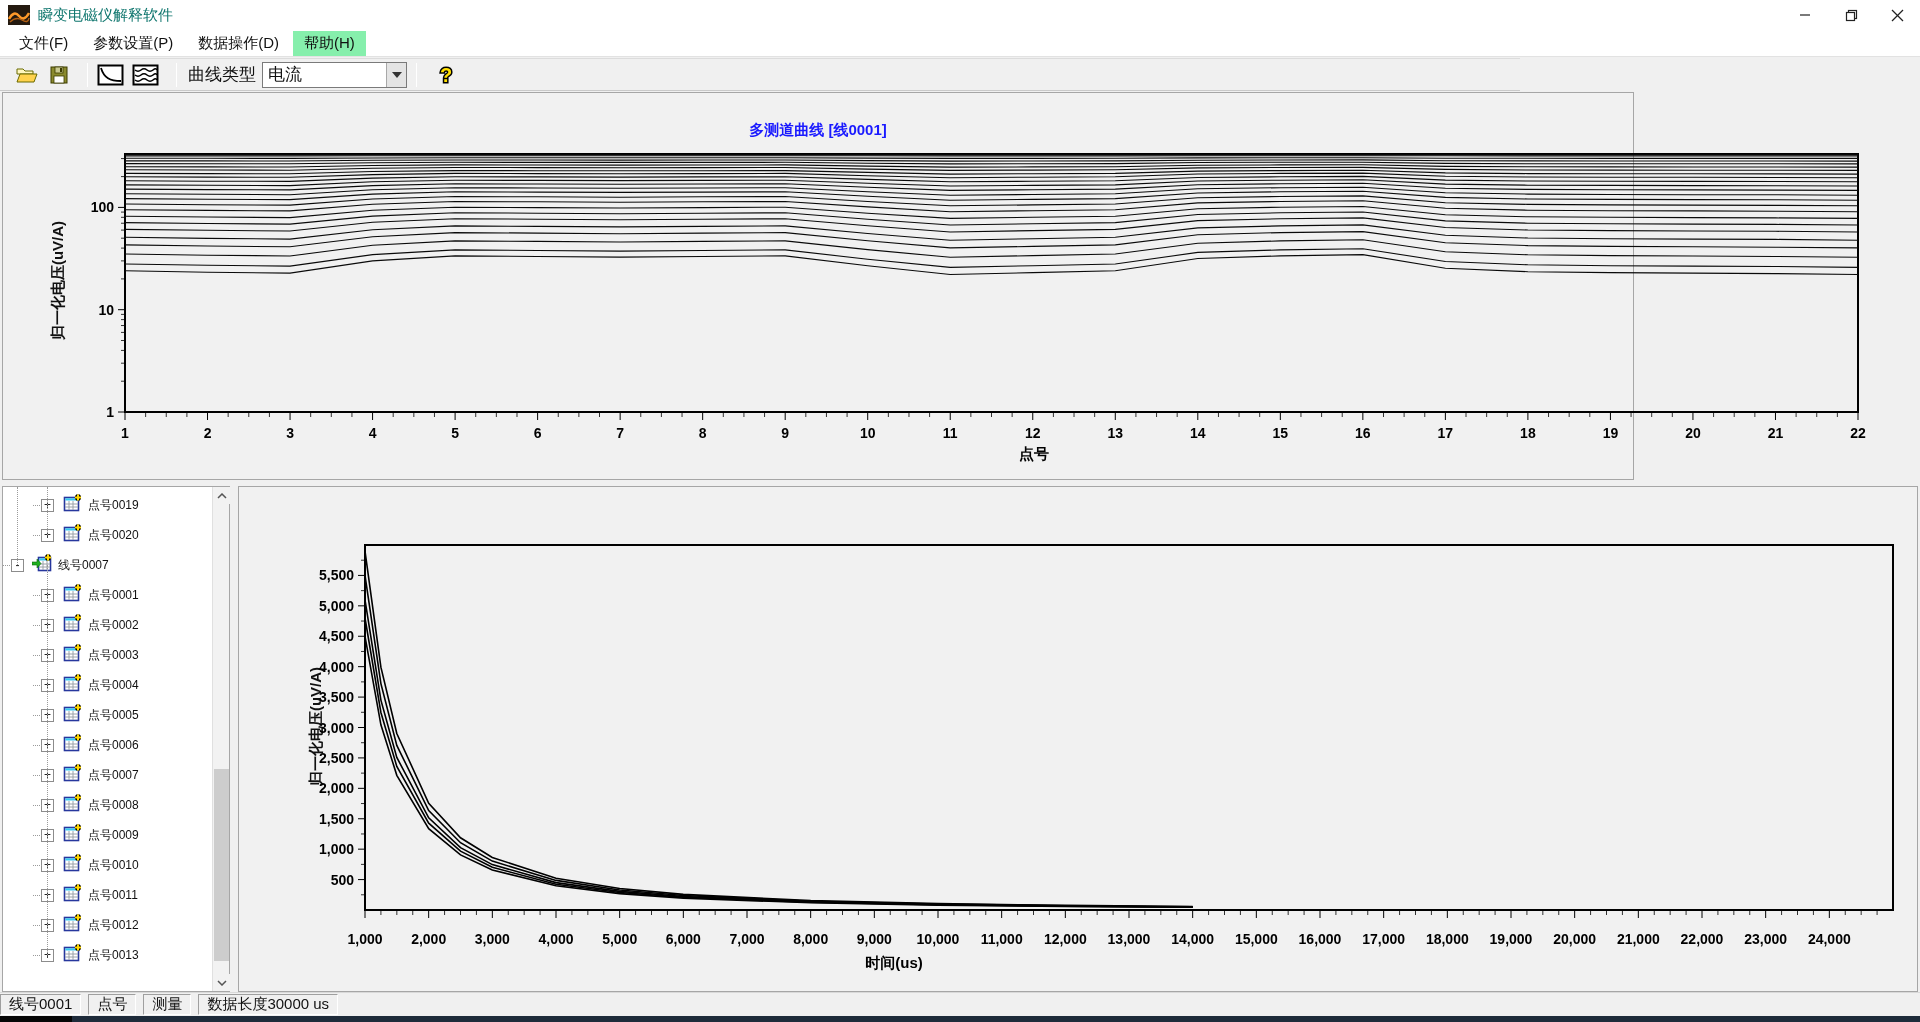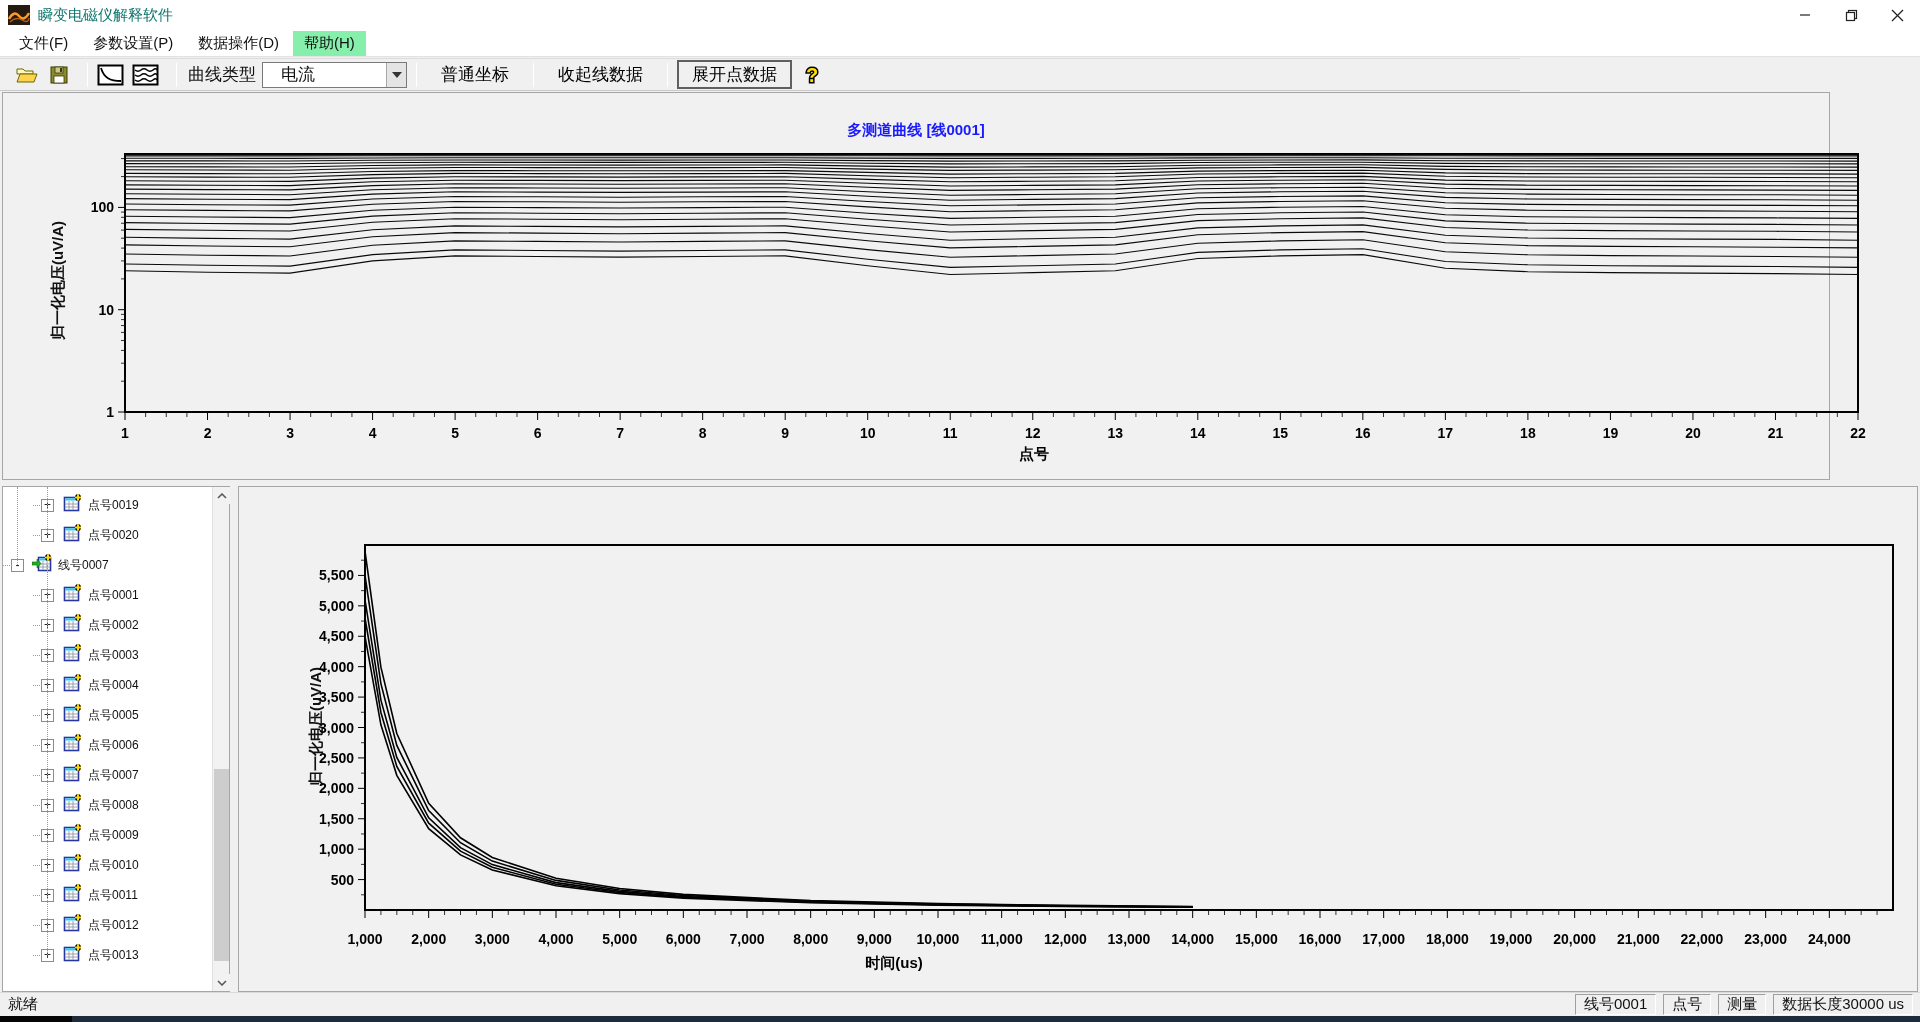--- a/index.html
+++ b/index.html
@@ -24,30 +24,30 @@
   .menu-item.hl { background:#86efac; }
   
   .toolbar { position:absolute; left:0; top:58px; width:1520px; height:33px; background:#f0f0f0;
              border-top:1px solid #dcdcdc; border-bottom:1px solid #c9c9c9;
              display:flex; align-items:center; padding-left:14px; }
   .tb-icon { display:flex; align-items:center; justify-content:center; margin-right:8px; }
   .tb-sep { width:1px; height:24px; background:#ababab; border-right:1px solid #fff; margin:0 9px; }
   .tb-label { font-size:17px; margin:0 6px 0 2px; white-space:nowrap; }
   .combo { width:145px; height:26px; background:#fff; border:1px solid #7a7a7a;
            display:flex; align-items:center; position:relative; }
-  .combo-value { font-size:17px; padding-left:18px; flex:1; }
+  .combo-value { font-size:17px; padding-left:5px; flex:1; }
   .combo-btn { width:20px; height:24px; background:#e4e4e4; border-left:1px solid #a8a8a8;
                display:flex; align-items:center; justify-content:center; }
   .combo-arrow { width:0; height:0; border-left:5px solid transparent; border-right:5px solid transparent;
                  border-top:6px solid #333; }
   .tb-btn { font-size:17px; padding:3px 15px; white-space:nowrap; background:#f0f0f0; border:none; }
   .tb-btn.active { border:2px solid #5f5f5f; padding:1px 13px; }
   
   .pane { position:absolute; background:#f1f1f1; border:1px solid #a6a6a6; }
-  #pane-top   { left:2px;   top:92px;  width:1828px; height:388px; }
+  #pane-top   { left:2px;   top:92px;  width:1632px; height:388px; }
   #pane-tree  { left:2px;   top:486px; width:228px;  height:506px; background:#fff; }
   #pane-chart2{ left:238px; top:486px; width:1680px; height:506px; }
   .chart-title { position:absolute; left:0; right:0; text-align:center; font-size:15px; font-weight:bold;
                  color:#1a1aff; }
   .ylabel { position:absolute; font-size:15px; font-weight:bold; white-space:nowrap;
             transform:rotate(-90deg); transform-origin:center; }
   svg text { font-family:"Liberation Sans", sans-serif; }
   
   .tree-row { position:absolute; height:30px; display:flex; align-items:center; }
   .expander { width:13px; height:13px; border:1px solid #8c8c8c; background:#fff; font-size:12px;
@@ -143,27 +143,20 @@
   </span>
   <span class="tb-sep"></span>
   <span class="tb-label">曲线类型</span>
   <div class="combo">
     <span class="combo-value">电流</span>
     <span class="combo-btn">
         <span class="combo-arrow"></span>
       </span>
   </div>
   <span class="tb-sep"></span>
-  <span id="tb-buttons" style="display:flex; align-items:center;">
-      <button class="tb-btn">普通坐标</button>
-      <span class="tb-sep"></span>
-      <button class="tb-btn">收起线数据</button>
-      <span class="tb-sep"></span>
-      <button class="tb-btn active">展开点数据</button>
-    </span>
   <span class="tb-icon" style="margin-left:10px;">
     <svg width="20" height="24">
       <text x="10" y="19" text-anchor="middle" font-size="20" font-weight="bold" stroke="#000" stroke-width="3">?</text>
       <text x="10" y="19" text-anchor="middle" font-size="20" font-weight="bold" fill="#ffdf00">?</text>
       </svg>
   </span>
 </div>
 
 <div class="pane" id="pane-top">
   <div class="chart-title" style="top:28px;">多测道曲线 [线0001]</div>
@@ -752,21 +745,20 @@
       <text x="655" y="481" text-anchor="middle" font-size="15" font-weight="bold">时间(us)</text>
       <polyline points="126.0,64.1 141.9,180.2 157.8,246.5 189.7,316.3 221.5,350.8 253.3,370.5 317.0,391.2 380.7,401.5 444.3,407.4 571.7,413.6 699.0,416.6 826.3,418.4 953.7,419.5" fill="none" stroke="#000" stroke-width="1.6"></polyline>
       <polyline points="126.0,88.4 141.9,196.6 157.8,258.4 189.7,323.5 221.5,355.7 253.3,374.1 317.0,393.4 380.7,403.0 444.3,408.5 571.7,414.2 699.0,417.0 826.3,418.7 953.7,419.7" fill="none" stroke="#000" stroke-width="1.6"></polyline>
       <polyline points="126.0,112.8 141.9,213.1 157.8,270.4 189.7,330.8 221.5,360.6 253.3,377.6 317.0,395.6 380.7,404.4 444.3,409.5 571.7,414.8 699.0,417.5 826.3,419.0 953.7,420.0" fill="none" stroke="#000" stroke-width="1.6"></polyline>
       <polyline points="126.0,131.0 141.9,225.5 157.8,279.4 189.7,336.2 221.5,364.2 253.3,380.3 317.0,397.2 380.7,405.5 444.3,410.3 571.7,415.3 699.0,417.8 826.3,419.2 953.7,420.1" fill="none" stroke="#000" stroke-width="1.6"></polyline>
       <polyline points="126.0,149.3 141.9,237.8 157.8,288.3 189.7,341.6 221.5,367.9 253.3,383.0 317.0,398.8 380.7,406.6 444.3,411.1 571.7,415.8 699.0,418.1 826.3,419.5 953.7,420.3" fill="none" stroke="#000" stroke-width="1.6"></polyline>
     </svg>
 </div>
 
 <div class="statusbar">
-  <span class="sb-ready">就绪</span>
   <span id="sb-panels" style="display:flex;">
       <span class="sb-box">线号0001</span>
       <span class="sb-box">点号</span>
       <span class="sb-box">测量</span>
       <span class="sb-box">数据长度30000 us</span>
     </span>
 </div>
 <div class="taskbar-strip">
     <span class="start"></span>
   </div>

